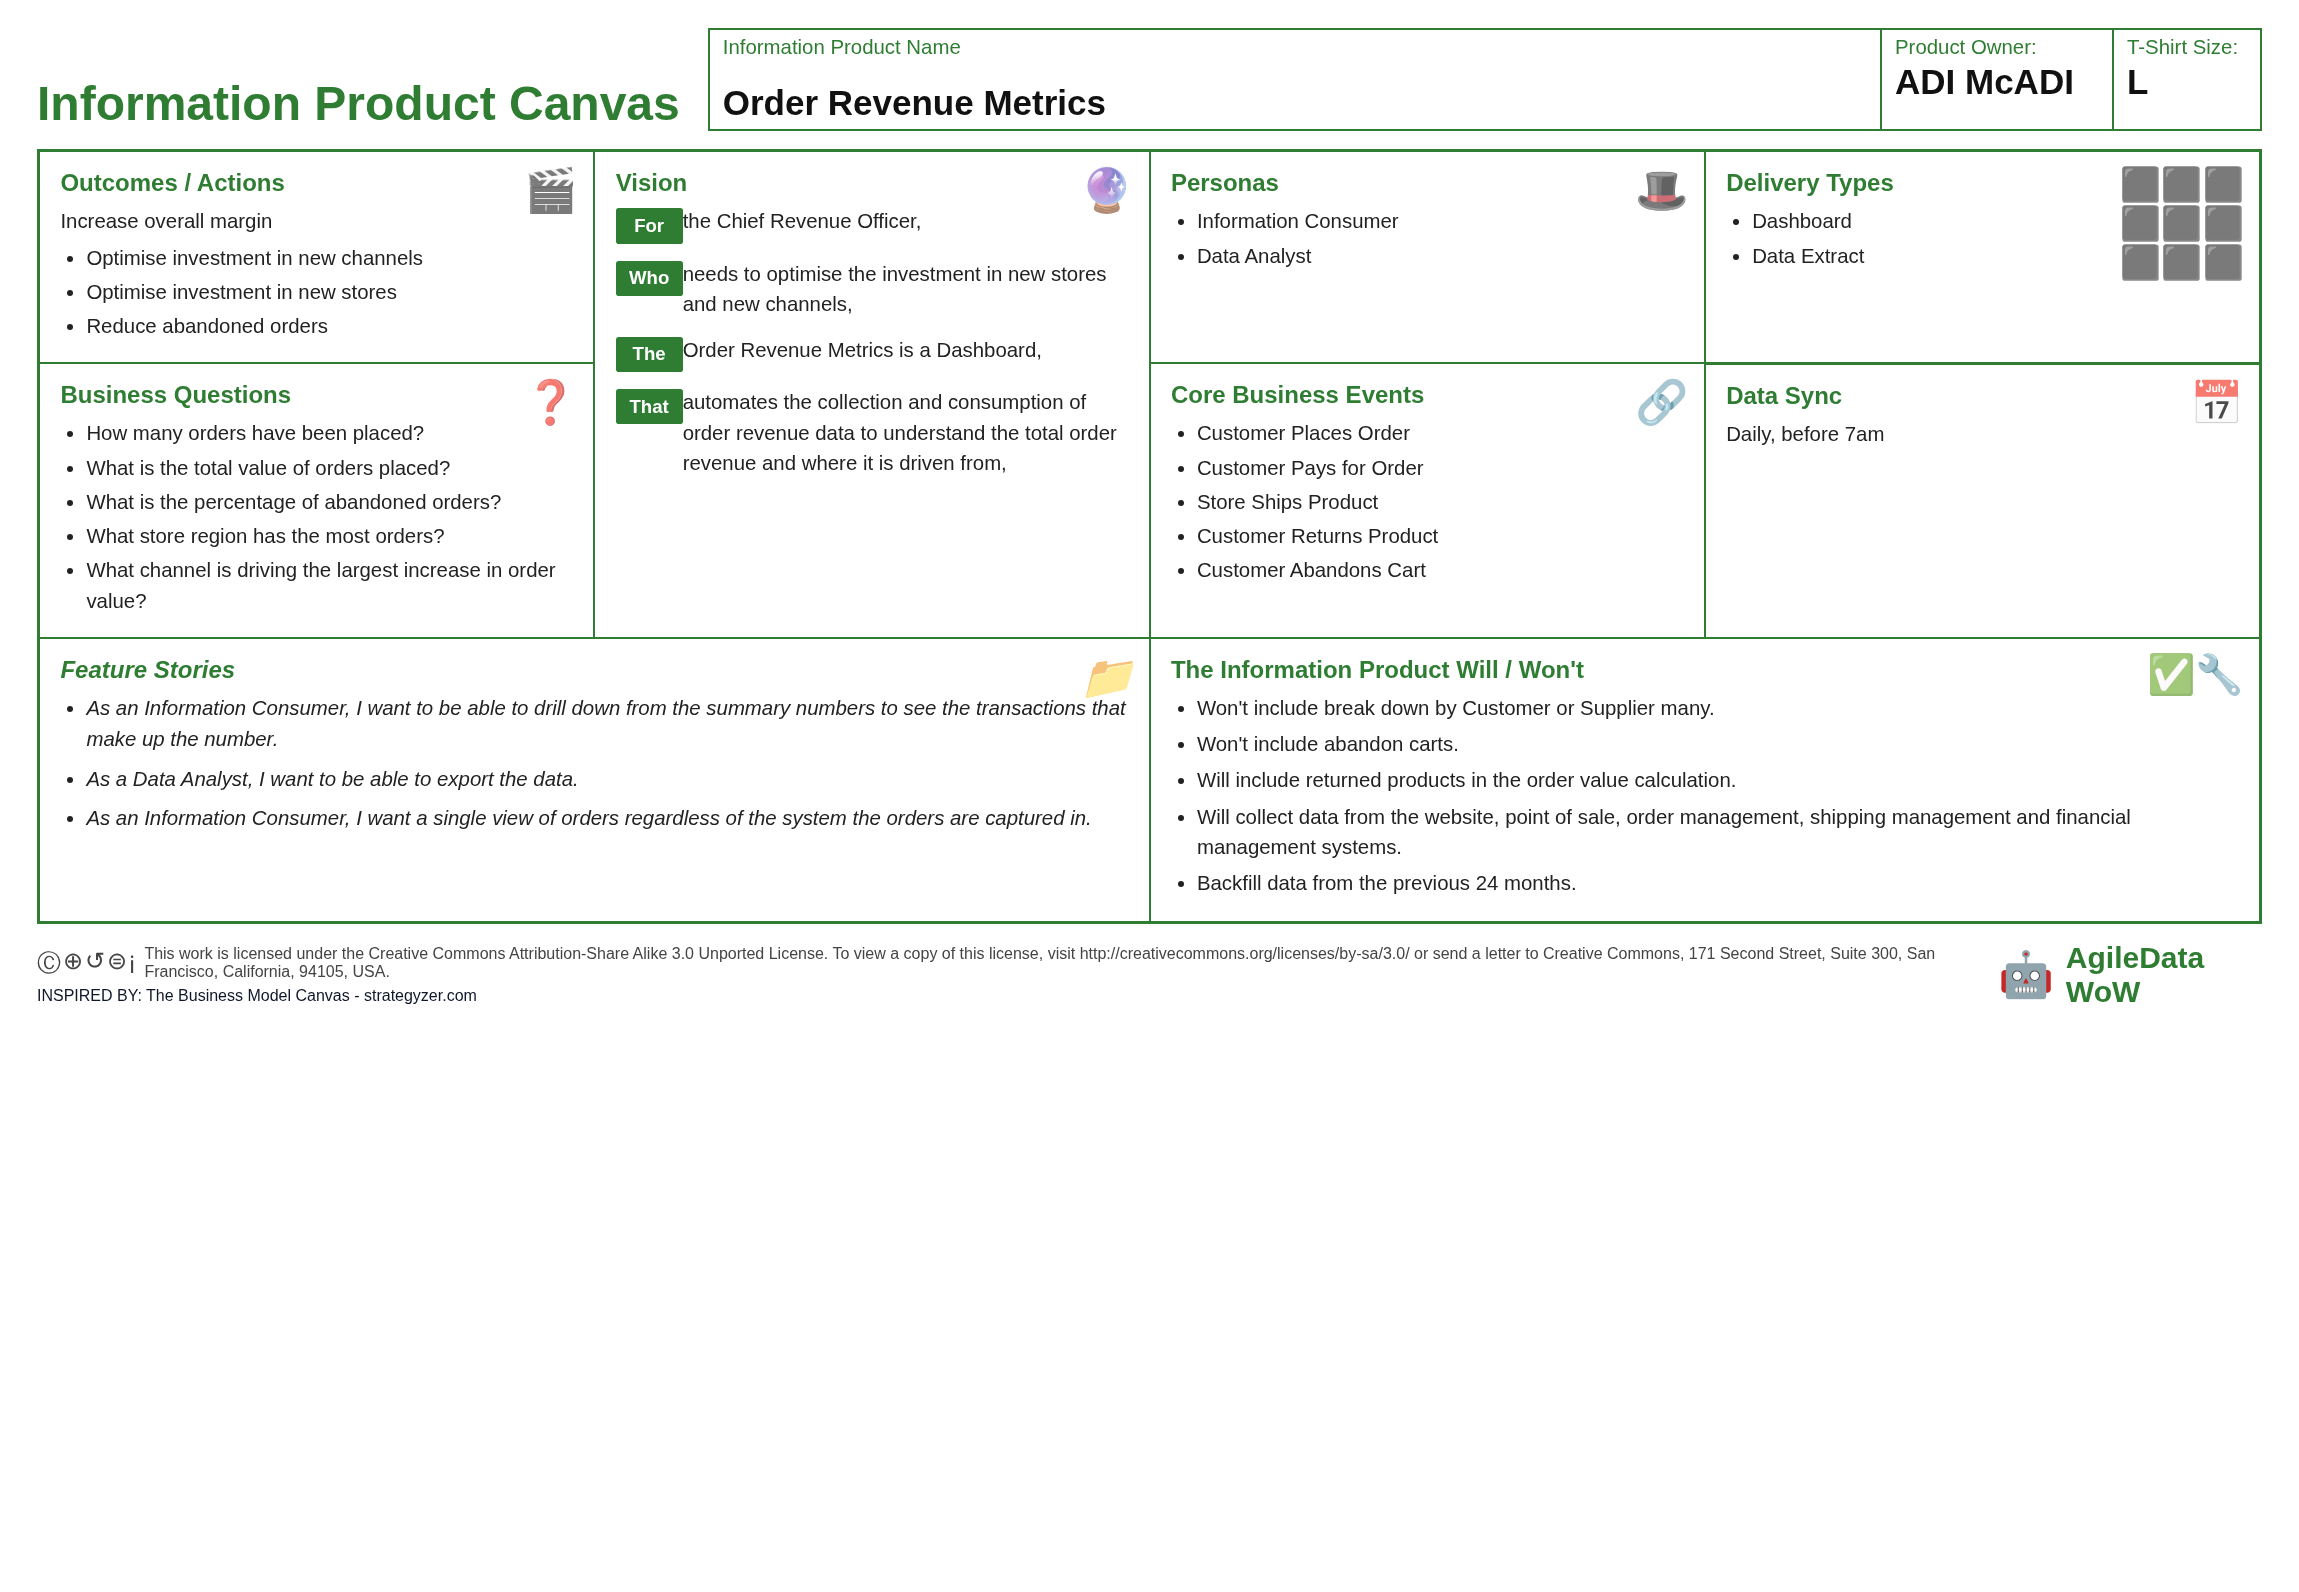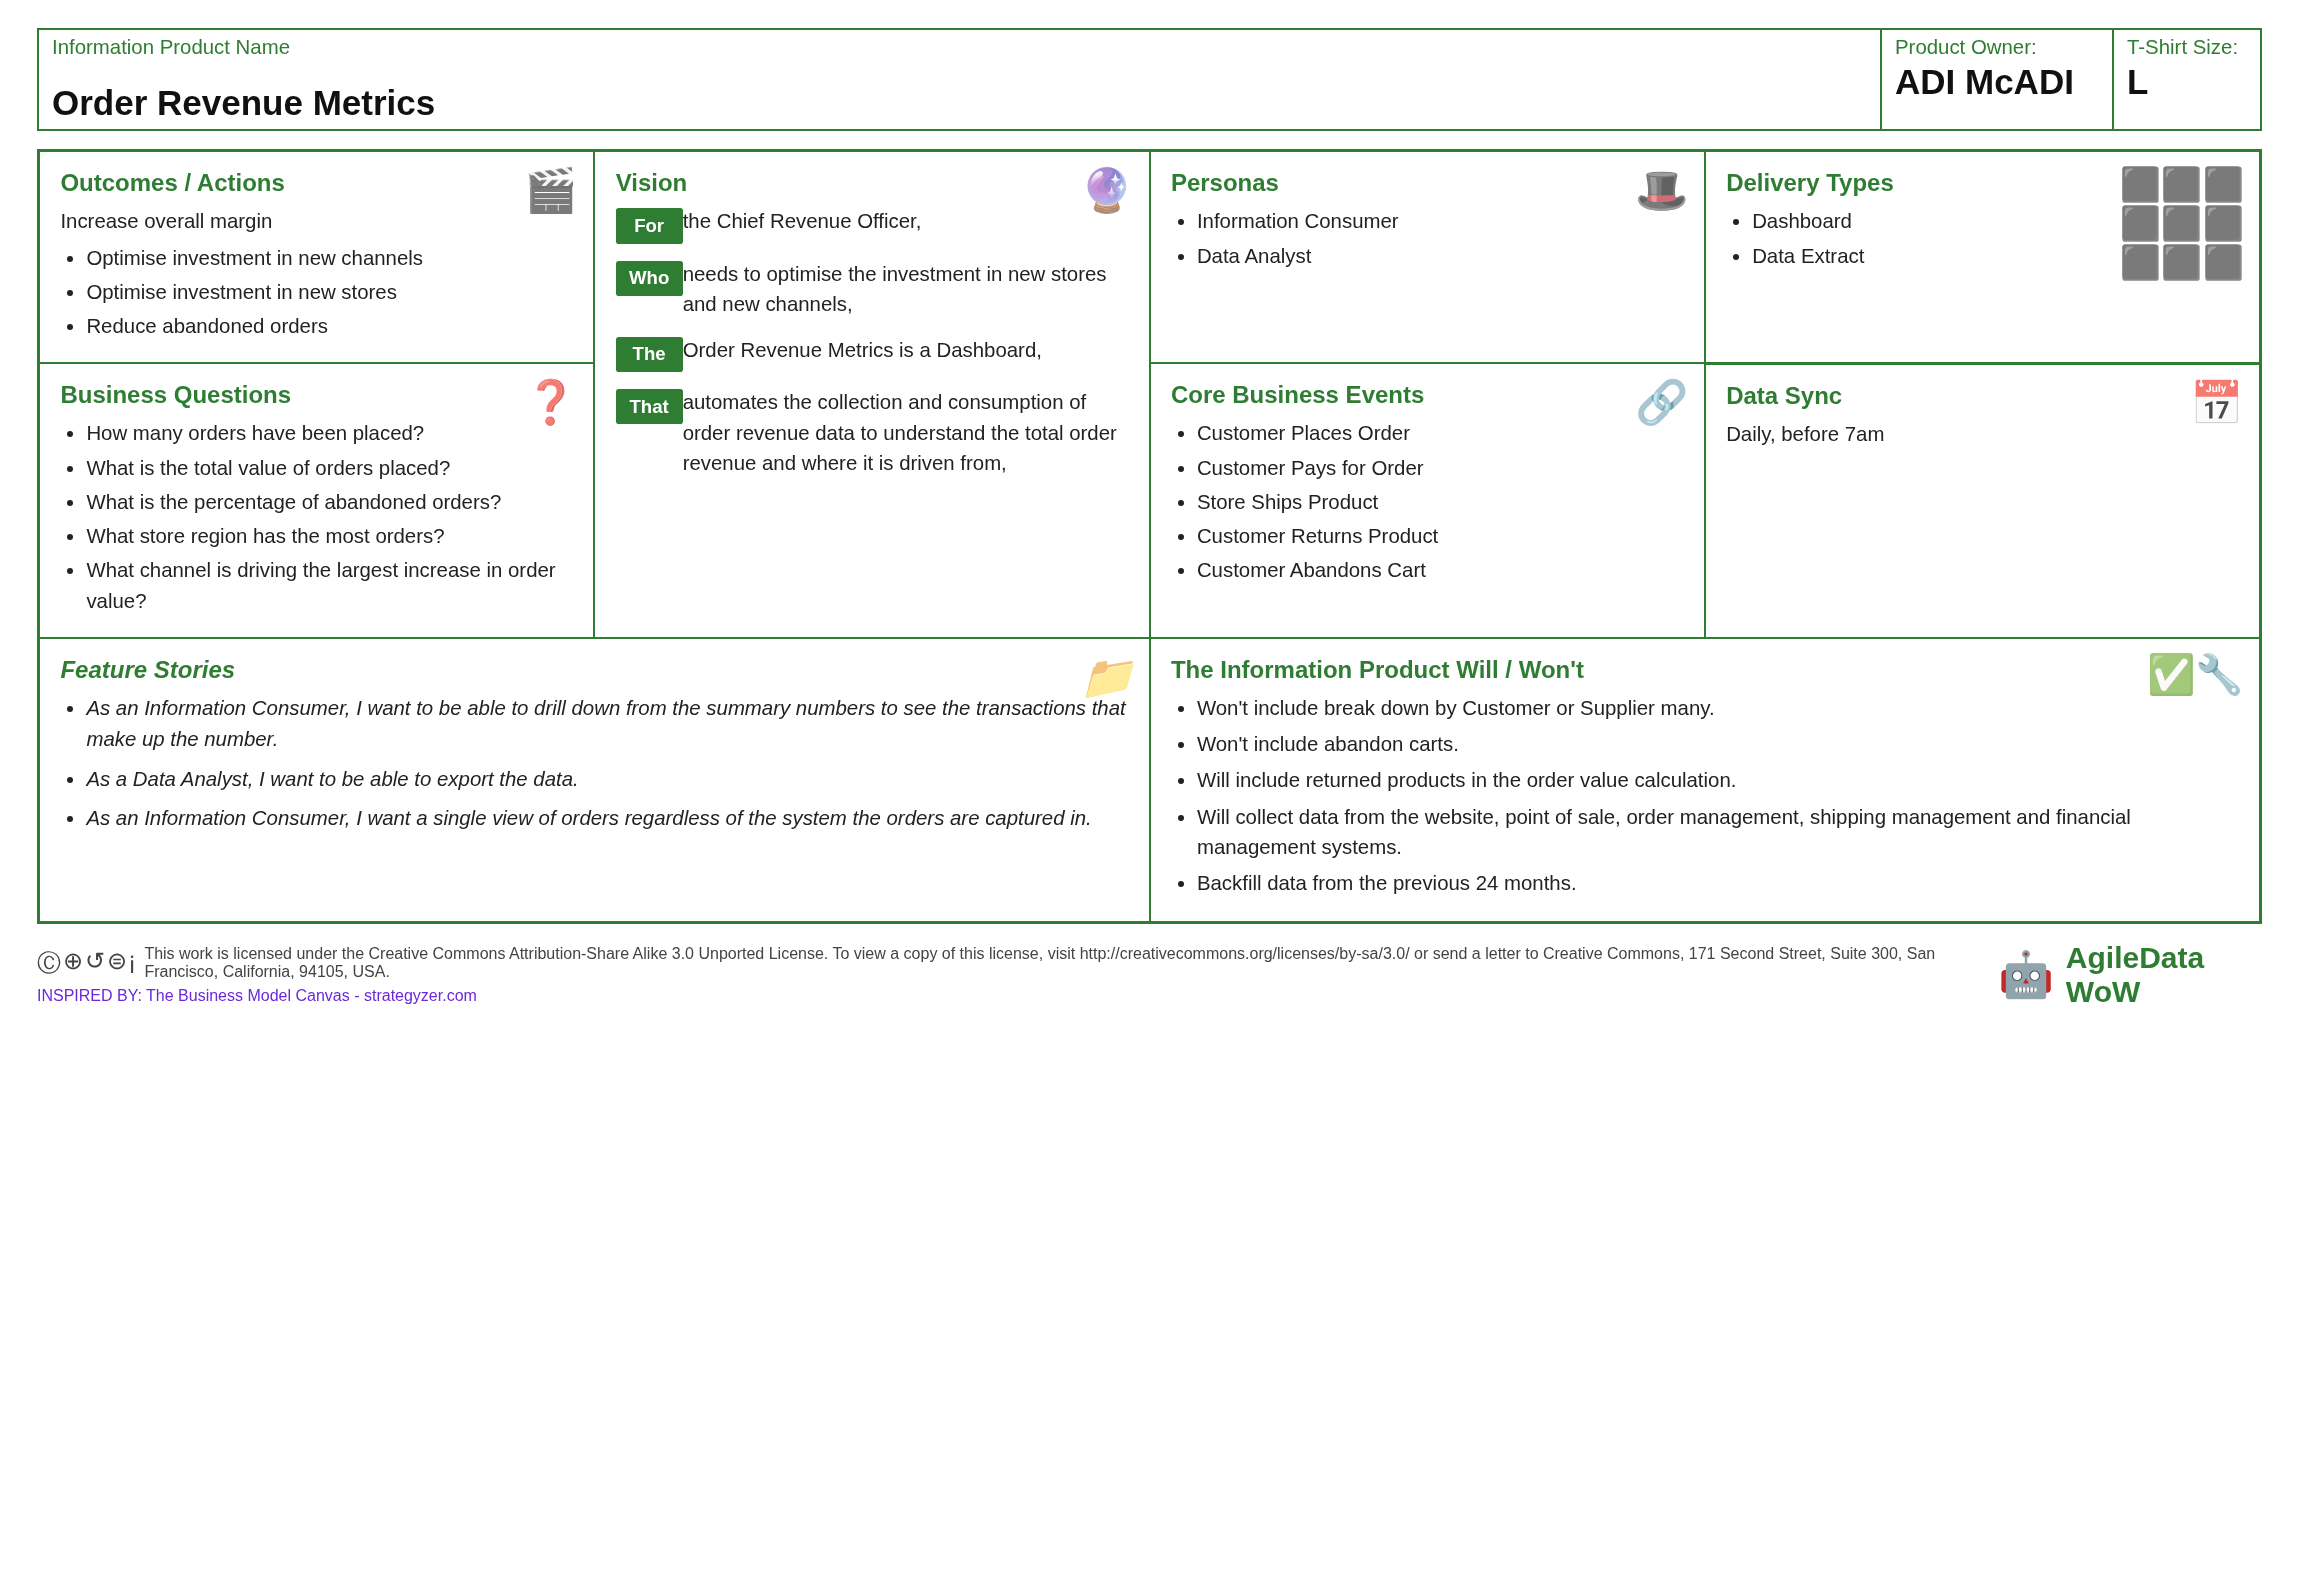--- a/index.html
+++ b/index.html
@@ -158,21 +158,21 @@
     }
     .footer-license {
       display: flex;
       align-items: center;
       gap: 9.3px;
       font-size: 16px;
       color: #444;
     }
     .footer-inspired {
       font-size: 16px;
-      color: #6d28d9;
+      color: #0f172a;
     }
     .footer-brand {
       display: flex;
       align-items: center;
       gap: 11px;
       color: #2e7d32;
       font-size: 30px;
       font-weight: bold;
     }
 
@@ -198,20 +198,21 @@
 
     
     .datasync-cell {
       border-top: 2.3px solid #2e7d32;
     }
   </style>
 </head>
 <body>
 
 <div class="header-area">
+  <div class="app-title">Information Product Canvas</div>
   <div class="header-fields">
     <div class="header-field name-field">
       <span class="field-label">Information Product Name</span>
       <span class="field-value">Order Revenue Metrics</span>
     </div>
     <div class="header-field owner-field">
       <span class="field-label">Product Owner:</span>
       <span class="field-value">ADI McADI</span>
     </div>
     <div class="header-field size-field">

